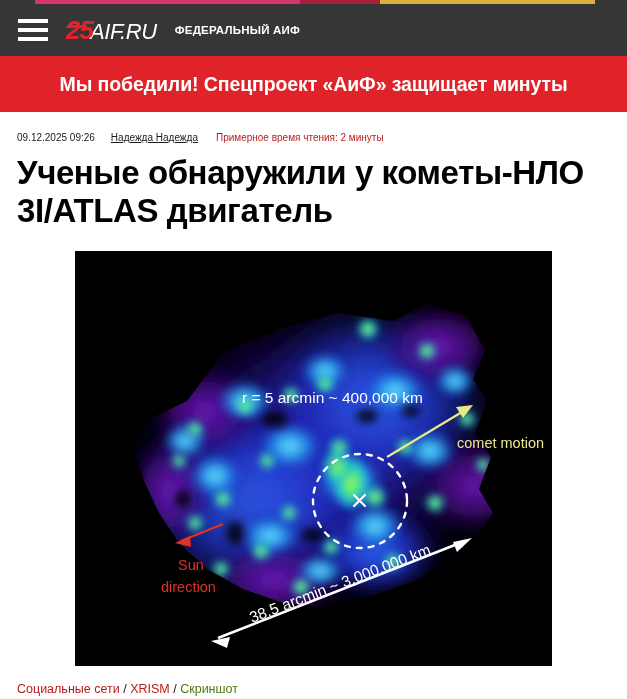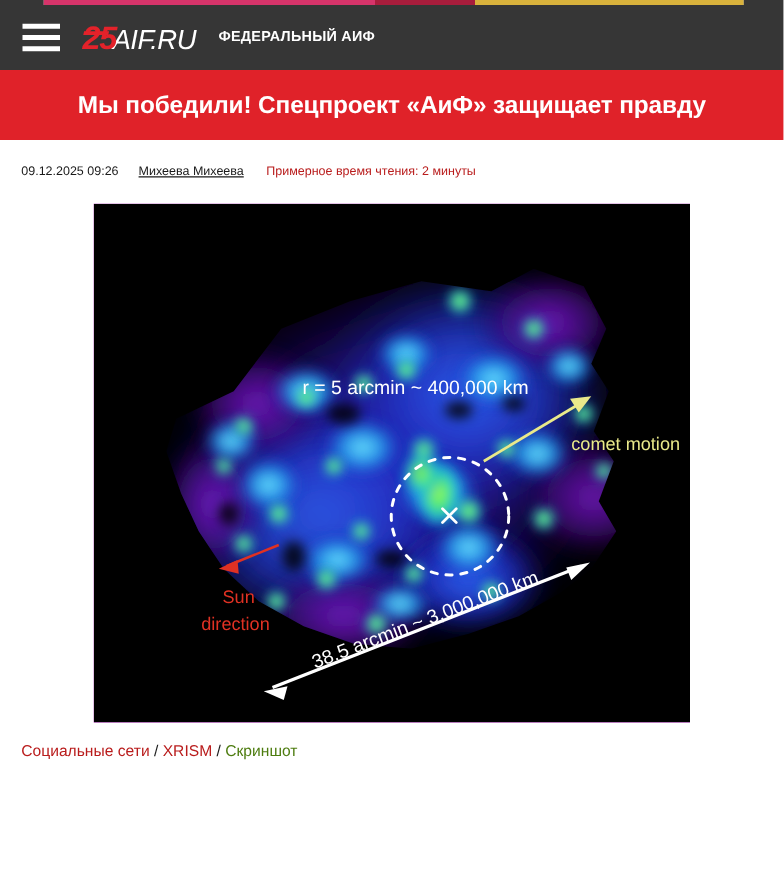--- a/index.html
+++ b/index.html
@@ -111,29 +111,30 @@
       <span></span>
     </div>
     <div class="logo">
       <span class="logo-25">25</span>
       <span class="logo-aif">AIF.RU</span>
     </div>
     <div class="fed">ФЕДЕРАЛЬНЫЙ АИФ</div>
   </div>
 
   <div class="promo">
-    <div class="promo-text">Мы победили! Спецпроект «АиФ» защищает правду</div>
+    <div class="promo-text">Мы победили! Спецпроект «АиФ» защищает минуты</div>
   </div>
 
   <div class="meta">
     <span class="meta-date">09.12.2025 09:26</span>
-    <span class="meta-author">Михеева Михеева</span>
+    <span class="meta-author">Надежда Надежда</span>
     <span class="meta-read">Примерное время чтения: 2 минуты</span>
   </div>
 
+  <h1 class="headline">Ученые обнаружили у кометы-НЛО 3I/ATLAS двигатель</h1>
 
   <div class="figure">
     <div class="fig-wrap">
       <svg class="fig-svg" viewBox="0 0 477 415" preserveAspectRatio="none">
         <defs>
 
           <radialGradient id="gGreen">
             <stop offset="0%" stop-color="#b6ff4a"></stop>
             <stop offset="35%" stop-color="#4cf06a"></stop>
             <stop offset="70%" stop-color="#16c5e0" stop-opacity="0.85"></stop>

